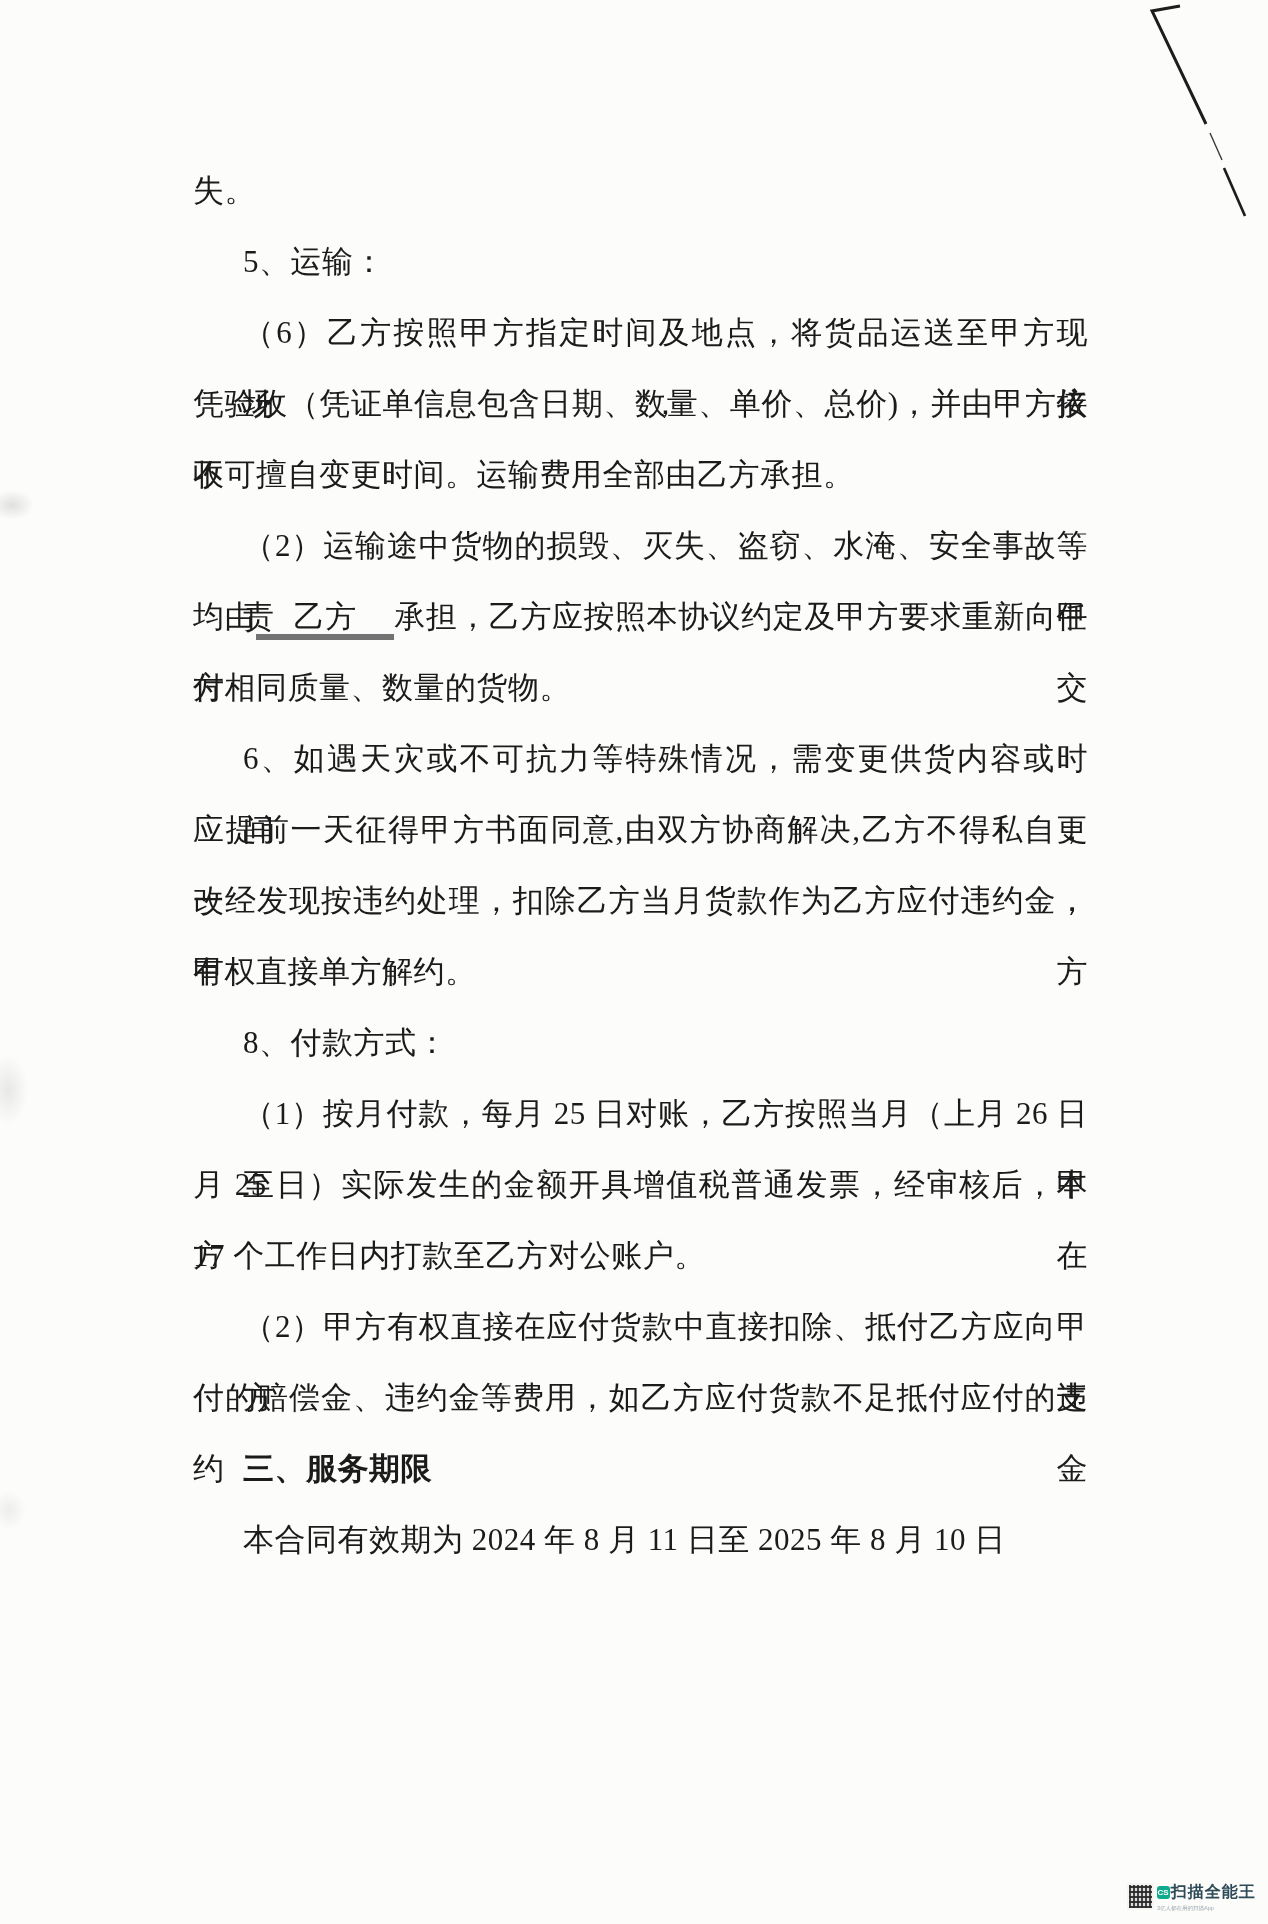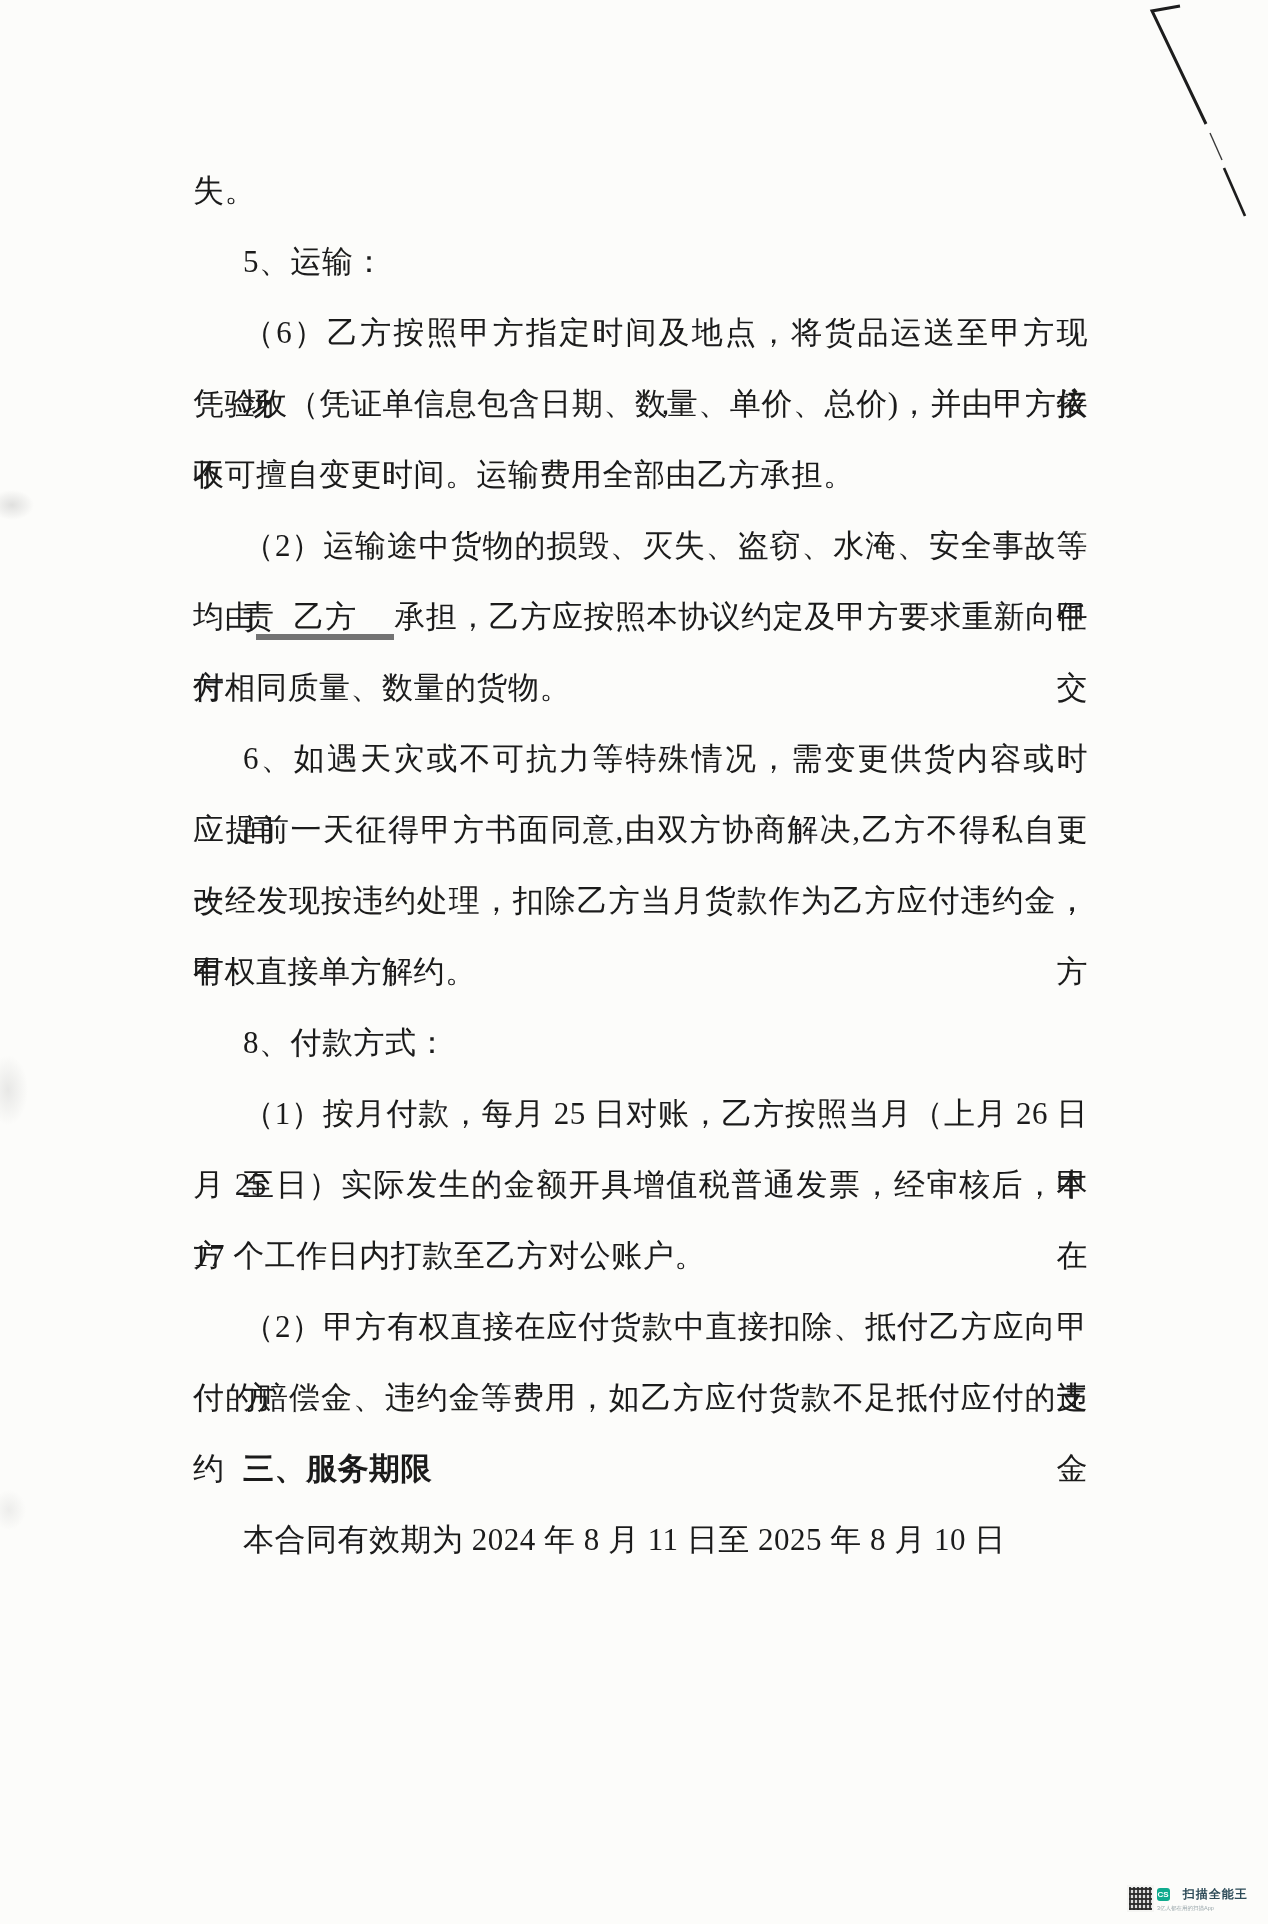--- a/index.html
+++ b/index.html
@@ -49,32 +49,32 @@
   }
   .qr {
     width:23px; height:23px;
     background-color:#ddd;
     background-image:
       repeating-linear-gradient(0deg, rgba(40,40,40,.9) 0 2px, transparent 2px 5px),
       repeating-linear-gradient(90deg, rgba(40,40,40,.85) 0 2px, transparent 2px 4px);
     outline:2px solid #f5f5f3;
   }
   .wm-col { display:flex; flex-direction:column; justify-content:center; }
-  .wm-top { display:flex; align-items:center; gap:13px;margin-top:8px; }
+  .wm-top { display:flex; align-items:center; gap:1px;margin-top:8px; }
   .cs {
     width:13px; height:13px;
     background:#10ab8e; color:#ffffff;
     border-radius:3px;
     font-family:"Liberation Sans","DejaVu Sans",sans-serif;
     font-size:8px; font-weight:bold;
     display:flex; align-items:center; justify-content:center;
   }
   .wm-name {
     font-family:"Liberation Sans","DejaVu Sans",sans-serif;
-    font-size:12px; font-weight:bold;
+    font-size:16px; font-weight:bold;
     color:#2c4a57; letter-spacing:1px;
   }
   .wm-tag {
     font-family:"Liberation Sans","DejaVu Sans",sans-serif;
     font-size:10px; color:#9aa7ab;
     transform:scale(0.55); transform-origin:left top;
     white-space:nowrap; margin-top:1px;
   }
 </style>
 </head>

